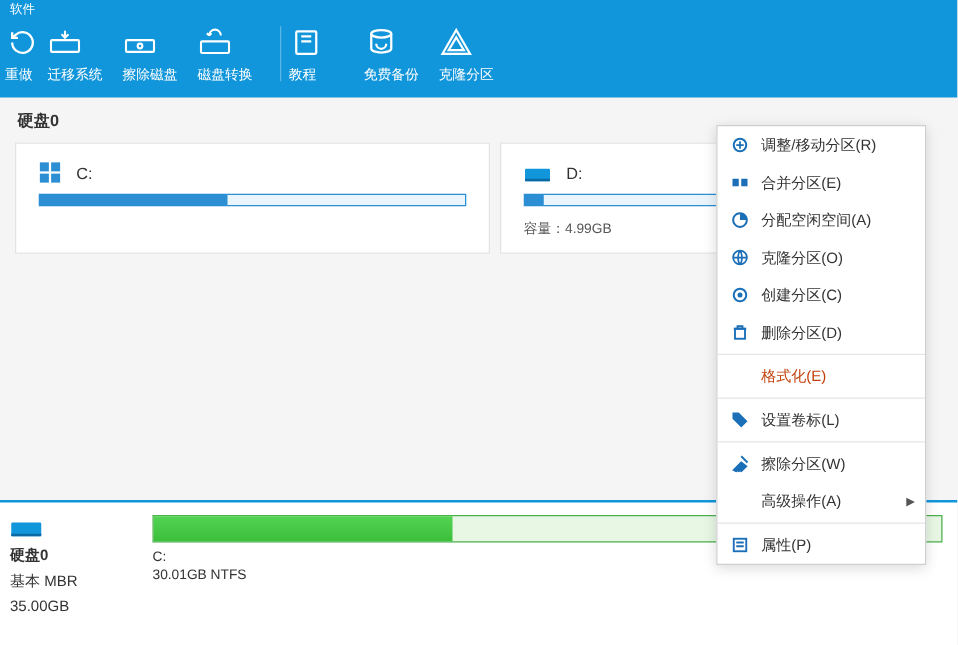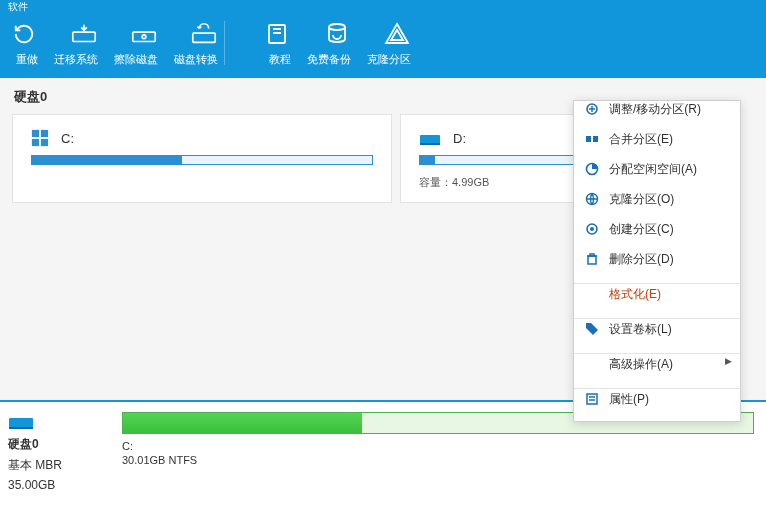--- a/index.html
+++ b/index.html
@@ -1,39 +1,39 @@
 <!DOCTYPE html>
 <html><head>
 <meta charset="utf-8">
 <style>
 *{box-sizing:border-box;margin:0;padding:0;font-family:"Microsoft YaHei",Arial,sans-serif}
 body{width:766px;height:516px;background:#f5f5f5;overflow:hidden;position:relative}
 .title-area{height:8px;background:#1296db;color:#fff;font-size:10px;padding-left:8px}
 .toolbar{display:flex;align-items:center;height:70px;background:#1296db;color:#fff;padding:0 4px}
-.tb-item{display:flex;flex-direction:column;align-items:flex-end;justify-content:center;width:60px;height:60px;cursor:pointer;gap:4px}
+.tb-item{display:flex;flex-direction:column;align-items:flex-start;justify-content:center;width:60px;height:60px;cursor:pointer;gap:4px}
 .tb-item .ic{width:28px;height:28px;display:flex;align-items:center;justify-content:center}
 .tb-item .lbl{font-size:11px}
 .tb-sep{width:1px;height:44px;background:rgba(255,255,255,0.3);margin:0 6px}
 .redo{width:34px}
 .content{padding:6px 12px 0 12px}
 .disk-title{font-size:13px;font-weight:700;color:#333;padding:4px 0 8px 2px}
 .cards{display:flex;gap:8px}
 .card{background:#fff;border:1px solid #e3e3e3;padding:14px 18px 12px 18px;flex:1;position:relative}
 .card-c{flex:0 0 380px}
 .card-d{flex:0 0 330px}
 .card .hdr{display:flex;align-items:center;gap:12px;margin-bottom:8px}
 .win-icon{width:18px;height:18px}
 .dname{font-size:13px;color:#333}
 .bar{height:10px;border:1px solid #2c8fd4;background:#eaf4fb;position:relative;margin:6px 0 10px 0}
 .bar .fill{position:absolute;top:0;left:0;bottom:0;background:#2c8fd4}
 .stats{display:flex;justify-content:space-between;font-size:11px;color:#555}
 .stats .r{color:#555}
 .trunc{position:absolute;right:-1px;top:50%;transform:translateY(-50%);font-size:11px;color:#555;background:#fff;padding:0 4px;border:1px solid #e3e3e3}
 .ctx{position:absolute;top:100px;left:573px;width:168px;background:#fff;border:1px solid #cfcfcf;box-shadow:0 2px 10px rgba(0,0,0,0.15);z-index:50}
-.ctx-item{display:flex;gap:10px;height:30px;padding:0 10px;font-size:12px;color:#333;cursor:pointer;position:relative}
+.ctx-item{display:flex;align-items:center;gap:10px;height:30px;padding:0 10px;font-size:12px;color:#333;cursor:pointer;position:relative}
 .ctx-item.disabled{color:#c2410c;cursor:default}
 .ctx-item .arw{position:absolute;right:8px;font-size:9px;color:#555}
 .ctx .ci{width:15px;height:15px;display:flex;align-items:center;justify-content:center;color:#1a6fb7}
 .ctx-sep{height:1px;background:#e5e5e5;margin:2px 0}
 .bottom{position:absolute;left:0;right:0;bottom:0;height:116px;border-top:2px solid #1296db;background:#fff;display:flex}
 .bpane{width:110px;padding:10px 8px;display:flex;flex-direction:column;align-items:flex-start;gap:4px}
 .hdd-icon{width:26px;height:20px}
 .btxt{font-size:12px;color:#333}
 .btxt.b{font-weight:700}
 .bmain{flex:1;padding:10px 12px}
@@ -221,20 +221,28 @@
   <div class="ctx-item">
       <span class="ci">
         <svg width="14" height="14" viewBox="0 0 14 14" fill="#1a6fb7">
           <path d="M1 6V1h5l7 7-5 5z"></path>
         </svg>
       </span>
       <span>设置卷标(L)</span>
     </div>
   <div class="ctx-sep"></div>
   <div class="ctx-item">
+      <span class="ci">
+        <svg width="14" height="14" viewBox="0 0 14 14" fill="none" stroke="#1a6fb7" stroke-width="1.5">
+          <path d="M8 1l5 5M8 6l-6 6 2 1 1-1 1 1 1-1 1 1 4-4z" fill="#1a6fb7"></path>
+        </svg>
+      </span>
+      <span>擦除分区(W)</span>
+    </div>
+  <div class="ctx-item">
       <span class="ci"></span>
       <span>高级操作(A)</span>
       <span class="arw">▶</span>
     </div>
   <div class="ctx-sep"></div>
   <div class="ctx-item">
       <span class="ci">
         <svg width="14" height="14" viewBox="0 0 14 14" fill="none" stroke="#1a6fb7" stroke-width="1.5">
           <rect x="2" y="2" width="10" height="10"></rect>
           <path d="M4 5h6M4 8h6"></path>

